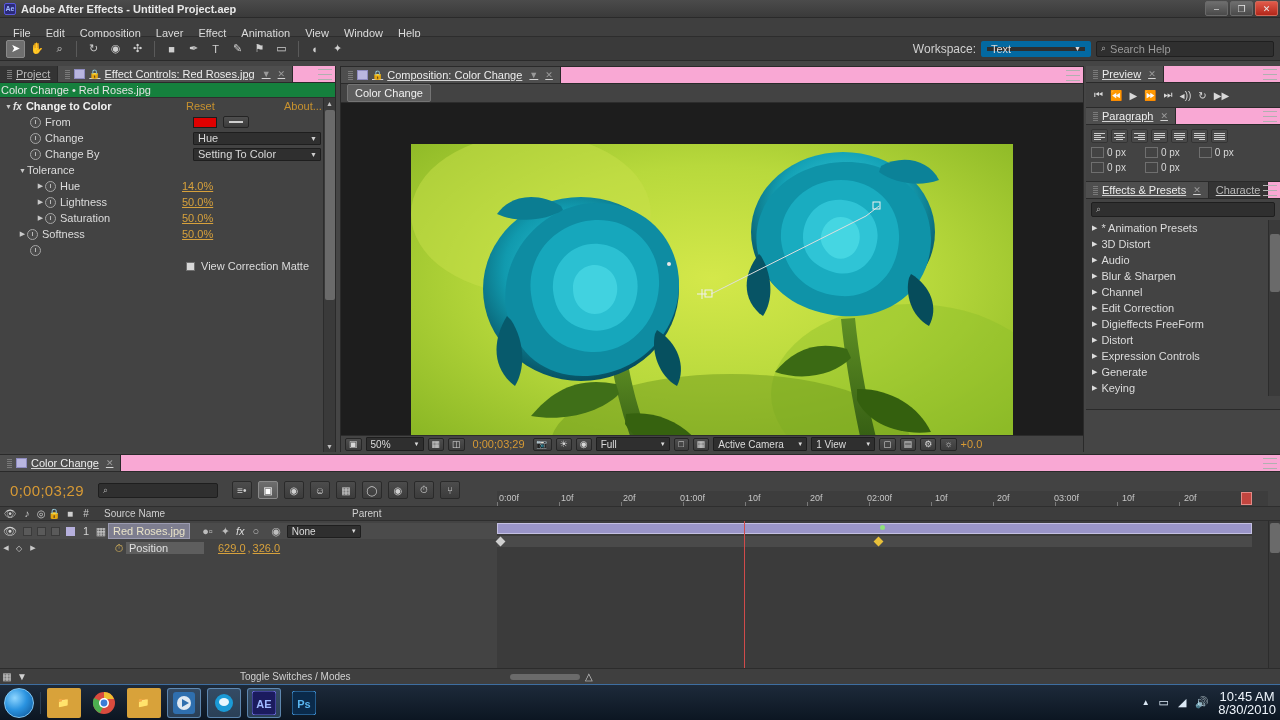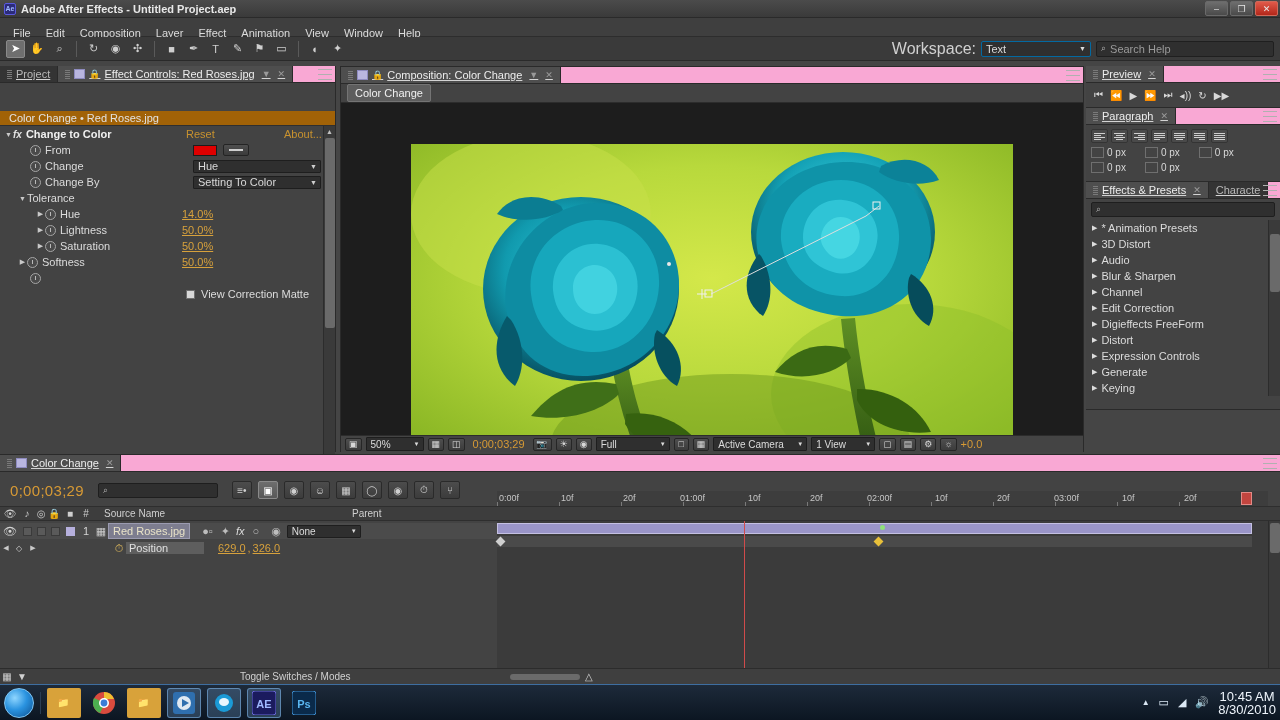--- a/index.html
+++ b/index.html
@@ -47,23 +47,23 @@
     height:24px; background:#3a3a3a; border-bottom:1px solid #2a2a2a;
     display:flex; align-items:center; padding:0 6px; gap:3px; position:relative;
   }
   .tool {
     width:19px;height:18px; display:flex;align-items:center;justify-content:center;
     color:#cfcfcf; font-size:11px; border-radius:2px;
   }
   .tool.active { background:#6f6f6f; border:1px solid #8a8a8a; color:#fff; }
   .tool-sep { width:1px;height:16px;background:#5a5a5a; margin:0 4px; }
   .workspace-area { position:absolute; right:6px; display:flex; align-items:center; gap:5px; }
-  .ws-label { font-size:16px; color:#d0d0d0; }
+  .ws-label { font-size:12px; color:#d0d0d0; }
   .ws-select {
-    width:110px;height:16px;background:#2f2f2f;border:1px solid #0369a1;border-radius:2px;
+    width:110px;height:16px;background:#2f2f2f;border:6px solid #0369a1;border-radius:2px;
     color:#dcdcdc;font-size:11px;display:flex;align-items:center;padding:0 4px; position:relative;
   }
   .ws-select .arr { position:absolute; right:4px; font-size:7px; }
   .searchbox {
     width:178px;height:16px;background:#2f2f2f;border:1px solid #1f1f1f;border-radius:2px;
     color:#9a9a9a;font-size:11px;display:flex;align-items:center;padding:0 4px; gap:4px;
   }
   .searchbox .mag { color:#bdbdbd; font-size:9px; }
 
   
@@ -85,23 +85,23 @@
     display:flex;flex-direction:column;justify-content:space-between;
   }
   .panel-menu i { display:block;height:1px;background:#b0b0b0; }
 
   
   .effectctl {
     position:absolute; left:0; top:66px; width:336px; height:386px;
     background:#434343; border-right:1px solid #2a2a2a;
   }
   .ec-header {
-    height:15px; background:#a16207; border-bottom:1px solid #2f2f2f;
-    display:flex;align-items:center; padding-left:9px;
-    font-size:11px; color:#e2e2e2;margin-top:28px;
+    height:15px; background:#15803d; border-bottom:1px solid #2f2f2f;
+    display:flex;align-items:center; padding-left:1px;
+    font-size:11px; color:#e2e2e2;
   }
   .ec-body { position:relative; height:354px; background:#434343; overflow:hidden; }
   .ec-row { height:16px; display:flex; align-items:center; font-size:11px; padding-left:4px; }
   .tri { width:9px; text-align:center; color:#c9c9c9; font-size:7px; }
   .tri.down::before { content:"\25BC"; }
   .tri.right::before { content:"\25B6"; }
   .fxicon { font-style:italic; font-size:10px; color:#e0e0e0; margin-right:4px; font-weight:bold;}
   .stopwatch {
     width:11px;height:11px;border-radius:50%;
     border:1px solid #a5a5a5; margin-right:4px;

